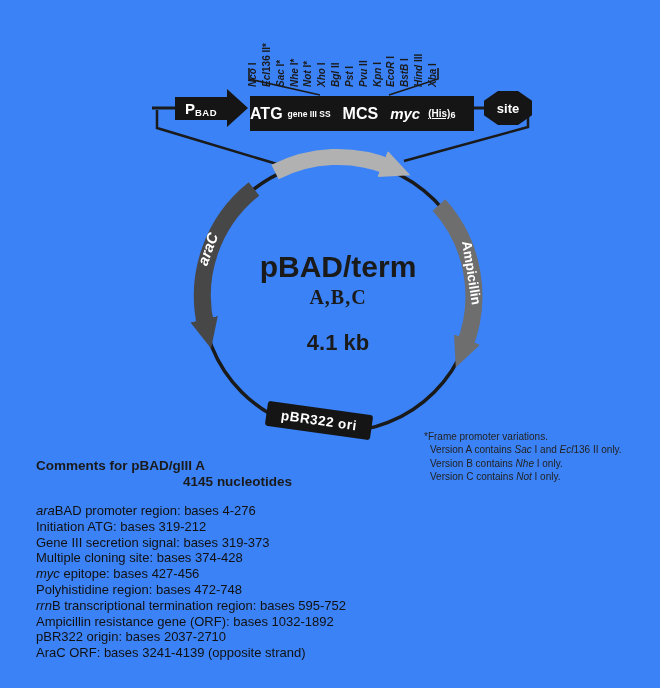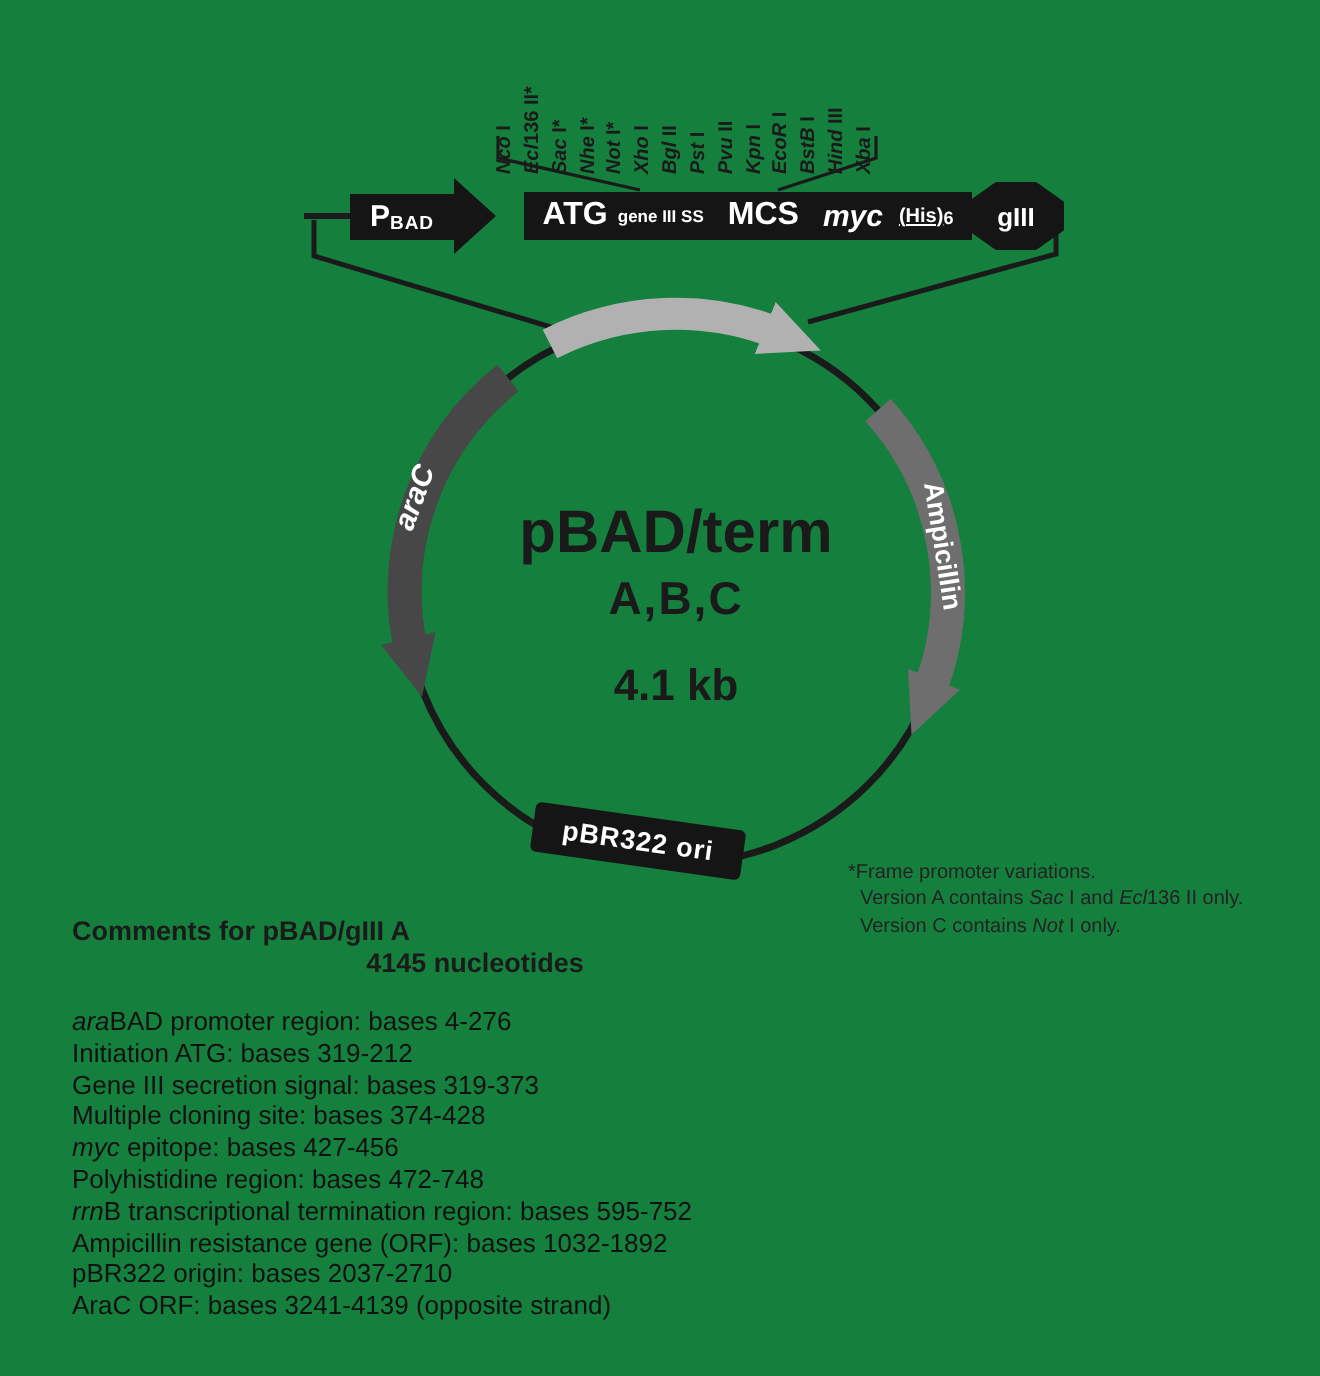--- a/index.html
+++ b/index.html
@@ -1,51 +1,51 @@
 <!DOCTYPE html>
 <html><head>
 <meta charset="utf-8">
 <style>
   html,body{margin:0;padding:0;background:#fff;}
-  .fig{position:relative;width:660px;height:688px;background:#15803d;overflow:hidden;
+  .fig{position:relative;width:660px;height:688px;background:#3b82f6;overflow:hidden;
        font-family:"Liberation Sans",sans-serif;color:#1a1a1a;}
   .fig svg{position:absolute;left:0;top:0;}
   .abs{position:absolute;}
 
   
   .rsite{position:absolute;top:87px;height:13px;line-height:13px;white-space:pre;
          transform-origin:0 0;transform:rotate(-90deg);
          font-size:10px;font-weight:700;letter-spacing:0px;}
   .rseg.it{font-style:italic;}
   .rseg.sb{font-size:0.62em;vertical-align:-0.25em;}
 
   
   .pbad-label{left:176px;top:97px;width:50px;height:23px;line-height:23px;
               text-align:center;color:#fff;font-weight:700;}
   .pbad-label .rseg:nth-child(1){font-size:15px;}
   .pbad-label .rseg:nth-child(2){font-size:9.5px;vertical-align:-1.5px;letter-spacing:.5px;}
-  .bar{left:262px;top:96px;width:224px;height:24px;background:#151515;
-       display:flex;align-items:center;justify-content:center;color:#fff;}
+  .bar{left:250px;top:96px;width:224px;height:35px;background:#151515;
+       display:flex;align-items:center;color:#fff;}
   .bar-text{white-space:pre;display:flex;align-items:center;}
   .bar-text .rseg{font-weight:700;}
   .bar-text .rseg:nth-child(1){font-size:16px;}
   .bar-text .rseg:nth-child(2){font-size:8.5px;margin-left:5px;}
   .bar-text .rseg:nth-child(3){font-size:16px;margin-left:12px;}
   .bar-text .rseg:nth-child(4){font-size:15px;margin-left:12px;}
   .bar-text .rseg:nth-child(5){font-size:10px;margin-left:8px;text-decoration:underline;}
   .bar-text .rseg:nth-child(6){font-size:9px;align-self:flex-end;margin-bottom:3px;}
   .term{left:484px;top:91px;width:48px;height:34px;background:#151515;color:#fff;
         display:flex;align-items:center;justify-content:center;
         font-size:13px;font-weight:700;
         clip-path:polygon(29% 0,71% 0,100% 29%,100% 71%,71% 100%,29% 100%,0 71%,0 29%);}
 
   
   .ctitle{left:238px;width:200px;text-align:center;font-weight:700;}
   .t1{top:250px;font-size:30px;}
-  .t2{top:286px;font-size:23px;letter-spacing:1px;}
+  .t2{top:286px;font-size:20px;letter-spacing:1px;font-family:Liberation Serif, serif;}
   .t3{top:330px;font-size:22px;}
 
   
   .arac{left:186px;top:238px;width:44px;height:22px;line-height:22px;text-align:center;
         color:#fff;font-size:15px;font-weight:700;font-style:italic;
         transform:rotate(-70deg);}
   .amp{left:435px;top:263px;width:72px;height:20px;line-height:20px;text-align:center;
        color:#fff;font-size:13.5px;font-weight:700;transform:rotate(81deg);}
   .ori{left:266px;top:408px;width:106px;height:25px;line-height:25px;text-align:center;
        background:#151515;color:#fff;font-size:13.5px;font-weight:700;border-radius:3px;
@@ -111,33 +111,34 @@
   <div class="rsite" style="left:371px"><span class="rseg it">Kpn</span><span class="rseg"> I</span></div>
   <div class="rsite" style="left:384px"><span class="rseg it">EcoR</span><span class="rseg"> I</span></div>
   <div class="rsite" style="left:398px"><span class="rseg it">BstB</span><span class="rseg"> I</span></div>
   <div class="rsite" style="left:412px"><span class="rseg it">Hind</span><span class="rseg"> III</span></div>
   <div class="rsite" style="left:426px"><span class="rseg it">Xba</span><span class="rseg"> I</span></div>
 
   <div class="abs pbad-label"><span class="rseg">P</span><span class="rseg sb">BAD</span></div>
   <div class="abs bar">
     <div class="bar-text"><span class="rseg">ATG</span><span class="rseg">gene III SS</span><span class="rseg">MCS</span><span class="rseg it">myc</span><span class="rseg">(His)</span><span class="rseg sb">6</span></div>
   </div>
-  <div class="abs term">gIII</div>
+  <div class="abs term">site</div>
 
   <div class="abs ctitle t1">pBAD/term</div>
   <div class="abs ctitle t2">A,B,C</div>
   <div class="abs ctitle t3">4.1 kb</div>
 
   <div class="abs arac">araC</div>
   <div class="abs amp">Ampicillin</div>
   <div class="abs ori">pBR322 ori</div>
 
   <div class="abs footnote">
     <div class="fline"><span class="rseg">*Frame promoter variations.</span></div>
     <div class="fline ind"><span class="rseg">Version A contains </span><span class="rseg it">Sac</span><span class="rseg"> I and </span><span class="rseg it">Ecl</span><span class="rseg">136 II only.</span></div>
+    <div class="fline ind"><span class="rseg">Version B contains </span><span class="rseg it">Nhe</span><span class="rseg"> I only.</span></div>
     <div class="fline ind"><span class="rseg">Version C contains </span><span class="rseg it">Not</span><span class="rseg"> I only.</span></div>
   </div>
 
   <div class="abs comments">
     <div class="ctit">Comments for pBAD/gIII A</div>
     <div class="ctit ctit2">4145 nucleotides</div>
     <div class="clist">
       <div class="cline"><span class="rseg it">ara</span><span class="rseg">BAD promoter region: bases 4-276</span></div>
       <div class="cline"><span class="rseg">Initiation ATG: bases 319-212</span></div>
       <div class="cline"><span class="rseg">Gene III secretion signal: bases 319-373</span></div>

